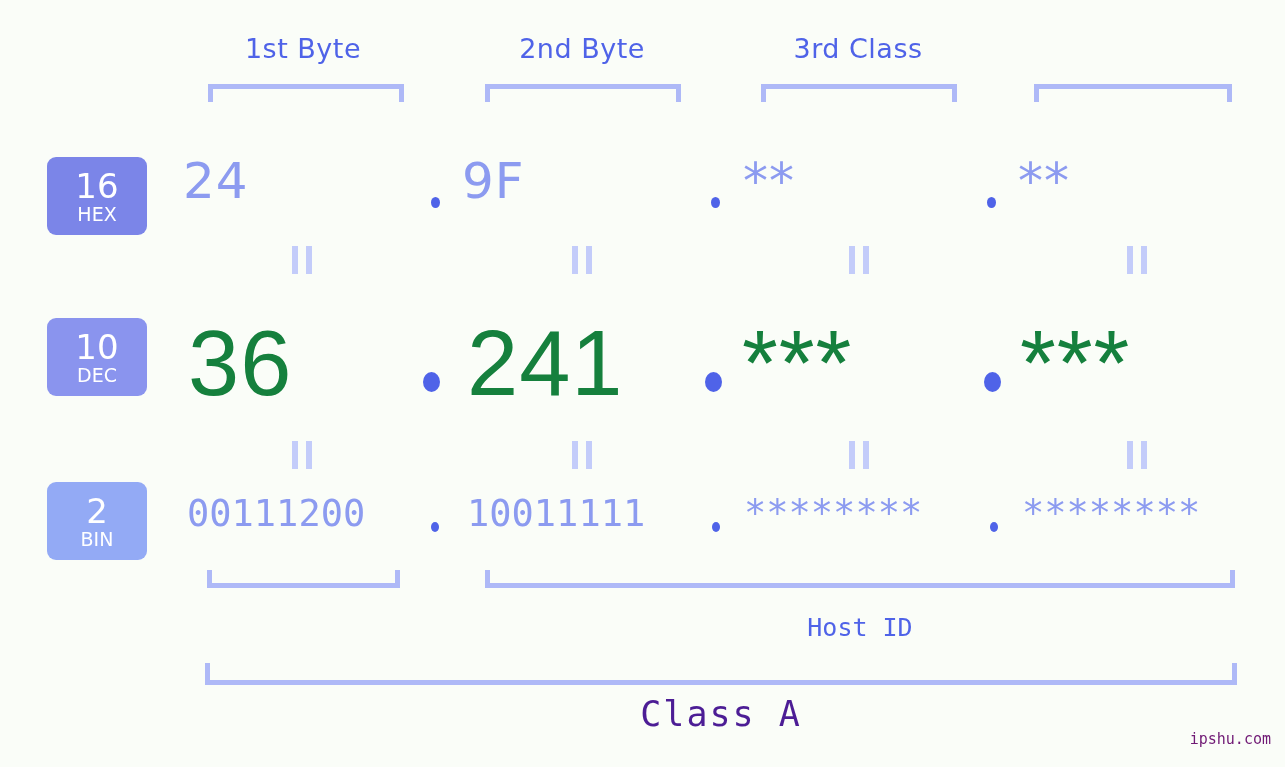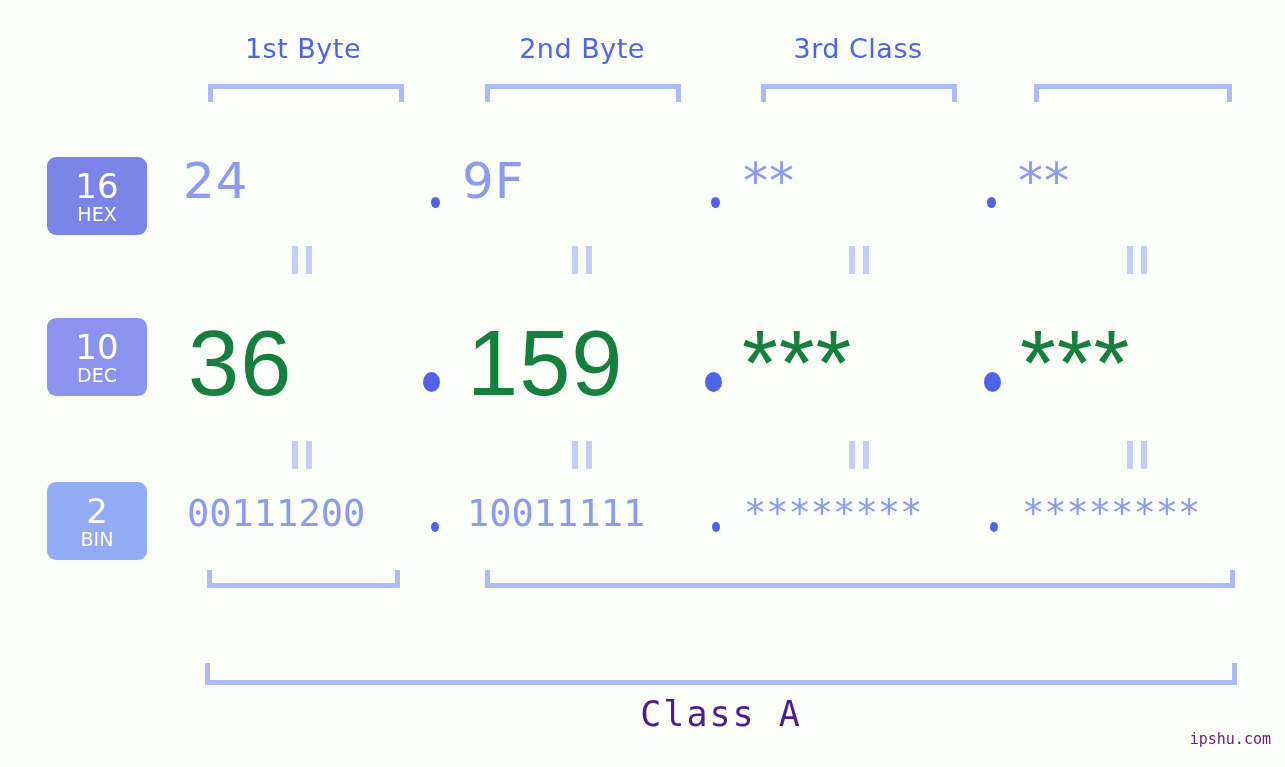--- a/index.html
+++ b/index.html
@@ -218,21 +218,21 @@
       <i></i>
       <i></i>
     </div>
   <div class="eq eq-top" style="left:1127px">
       <i></i>
       <i></i>
     </div>
 
   <div class="row-dec">
     <div class="row-cell" style="left:188px">36</div>
-    <div class="row-cell" style="left:467px">159</div>
+    <div class="row-cell" style="left:467px">241</div>
     <div class="row-cell" style="left:742px">***</div>
     <div class="row-cell" style="left:1020px">***</div>
     <div class="dot dot-dec" style="left:423px"></div>
     <div class="dot dot-dec" style="left:705px"></div>
     <div class="dot dot-dec" style="left:984px"></div>
   </div>
 
   <div class="eq eq-bottom" style="left:292px">
       <i></i>
       <i></i>
@@ -256,19 +256,20 @@
     <div class="row-cell" style="left:744px">********</div>
     <div class="row-cell" style="left:1022px">********</div>
     <div class="dot dot-bin" style="left:431px"></div>
     <div class="dot dot-bin" style="left:712px"></div>
     <div class="dot dot-bin" style="left:990px"></div>
   </div>
 
   <div class="bot-bracket" style="left:207px; width:193px; top:570px"></div>
   <div class="bot-bracket" style="left:485px; width:750px; top:570px"></div>
 
+  <div class="id-label" style="left:485px; width:750px; top:613px">Host ID</div>
 
   <div class="class-bracket"></div>
   <div class="class-label">Class A</div>
 
   <div class="watermark">ipshu.com</div>
 
 </div>
 
 </body></html>

